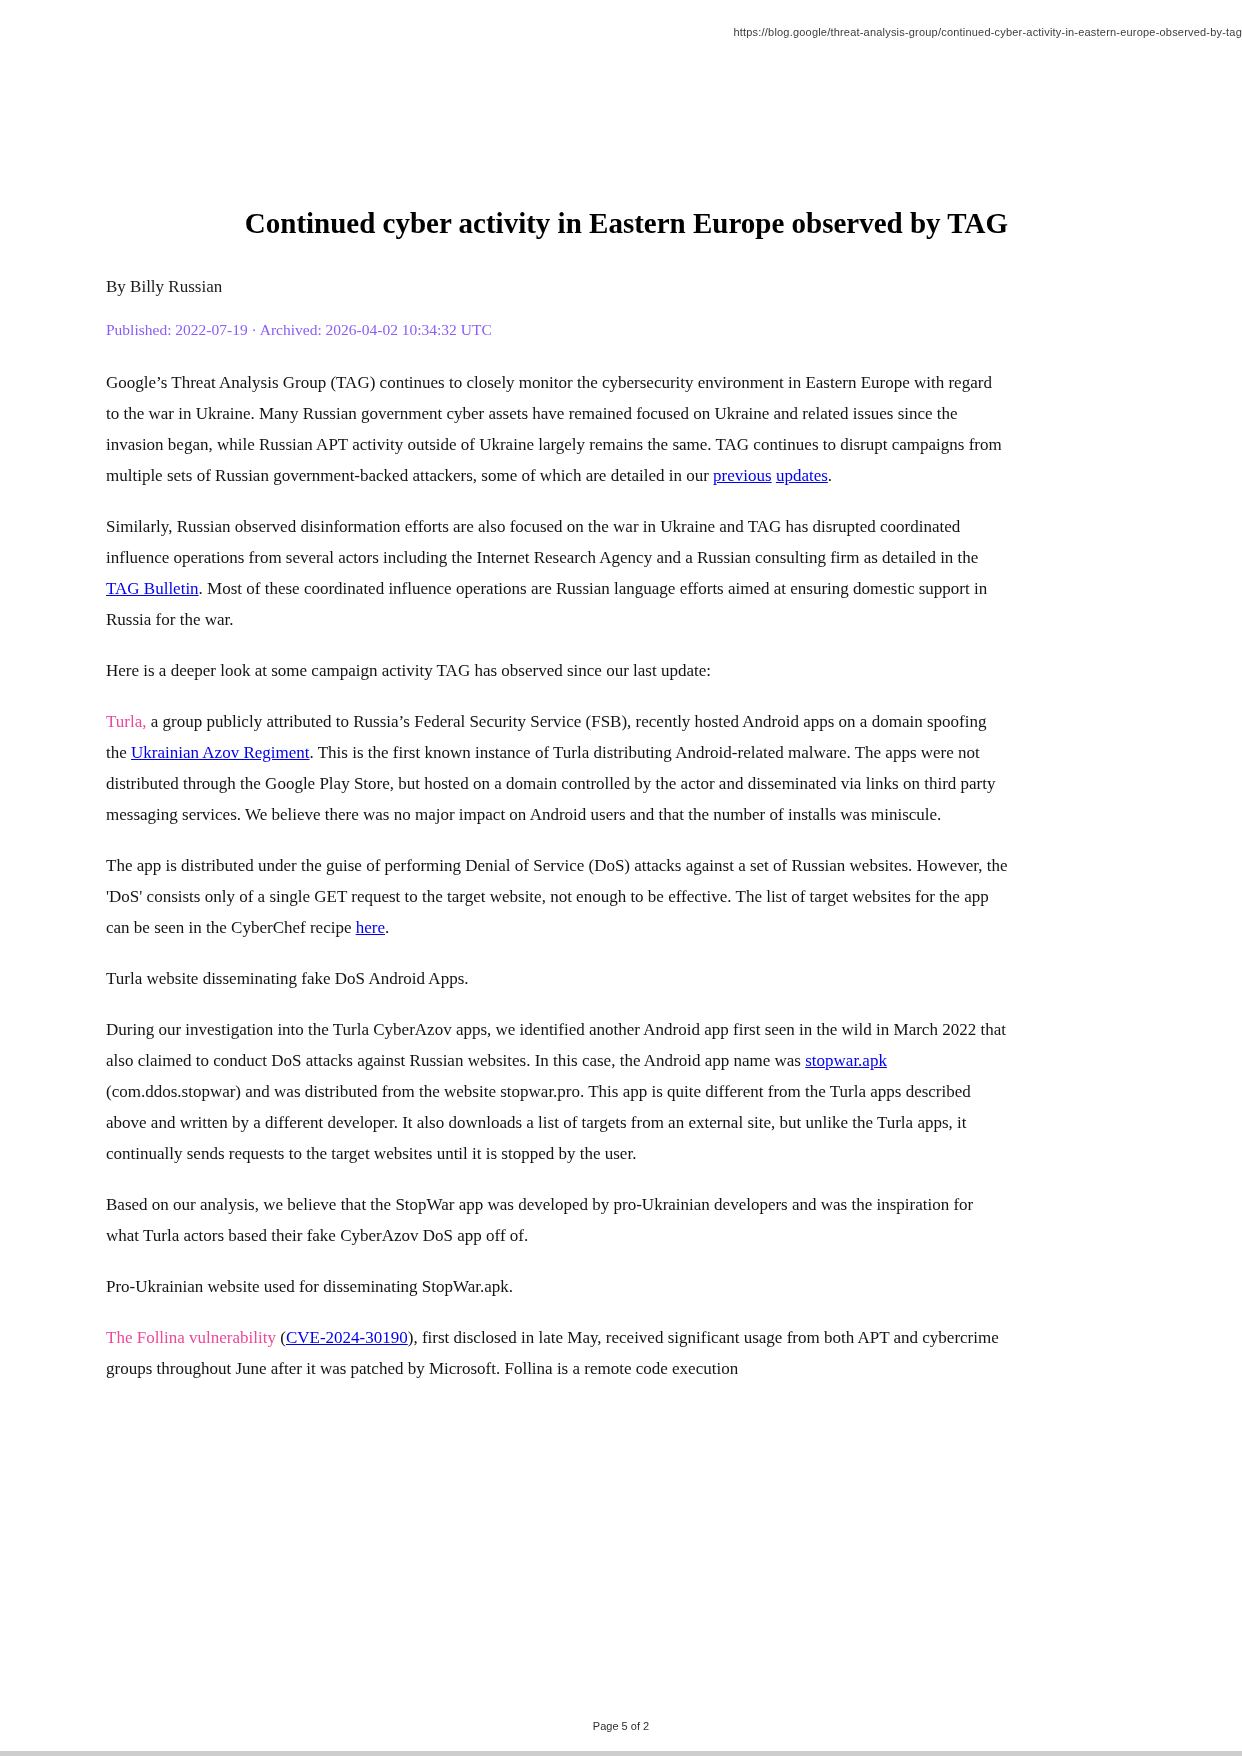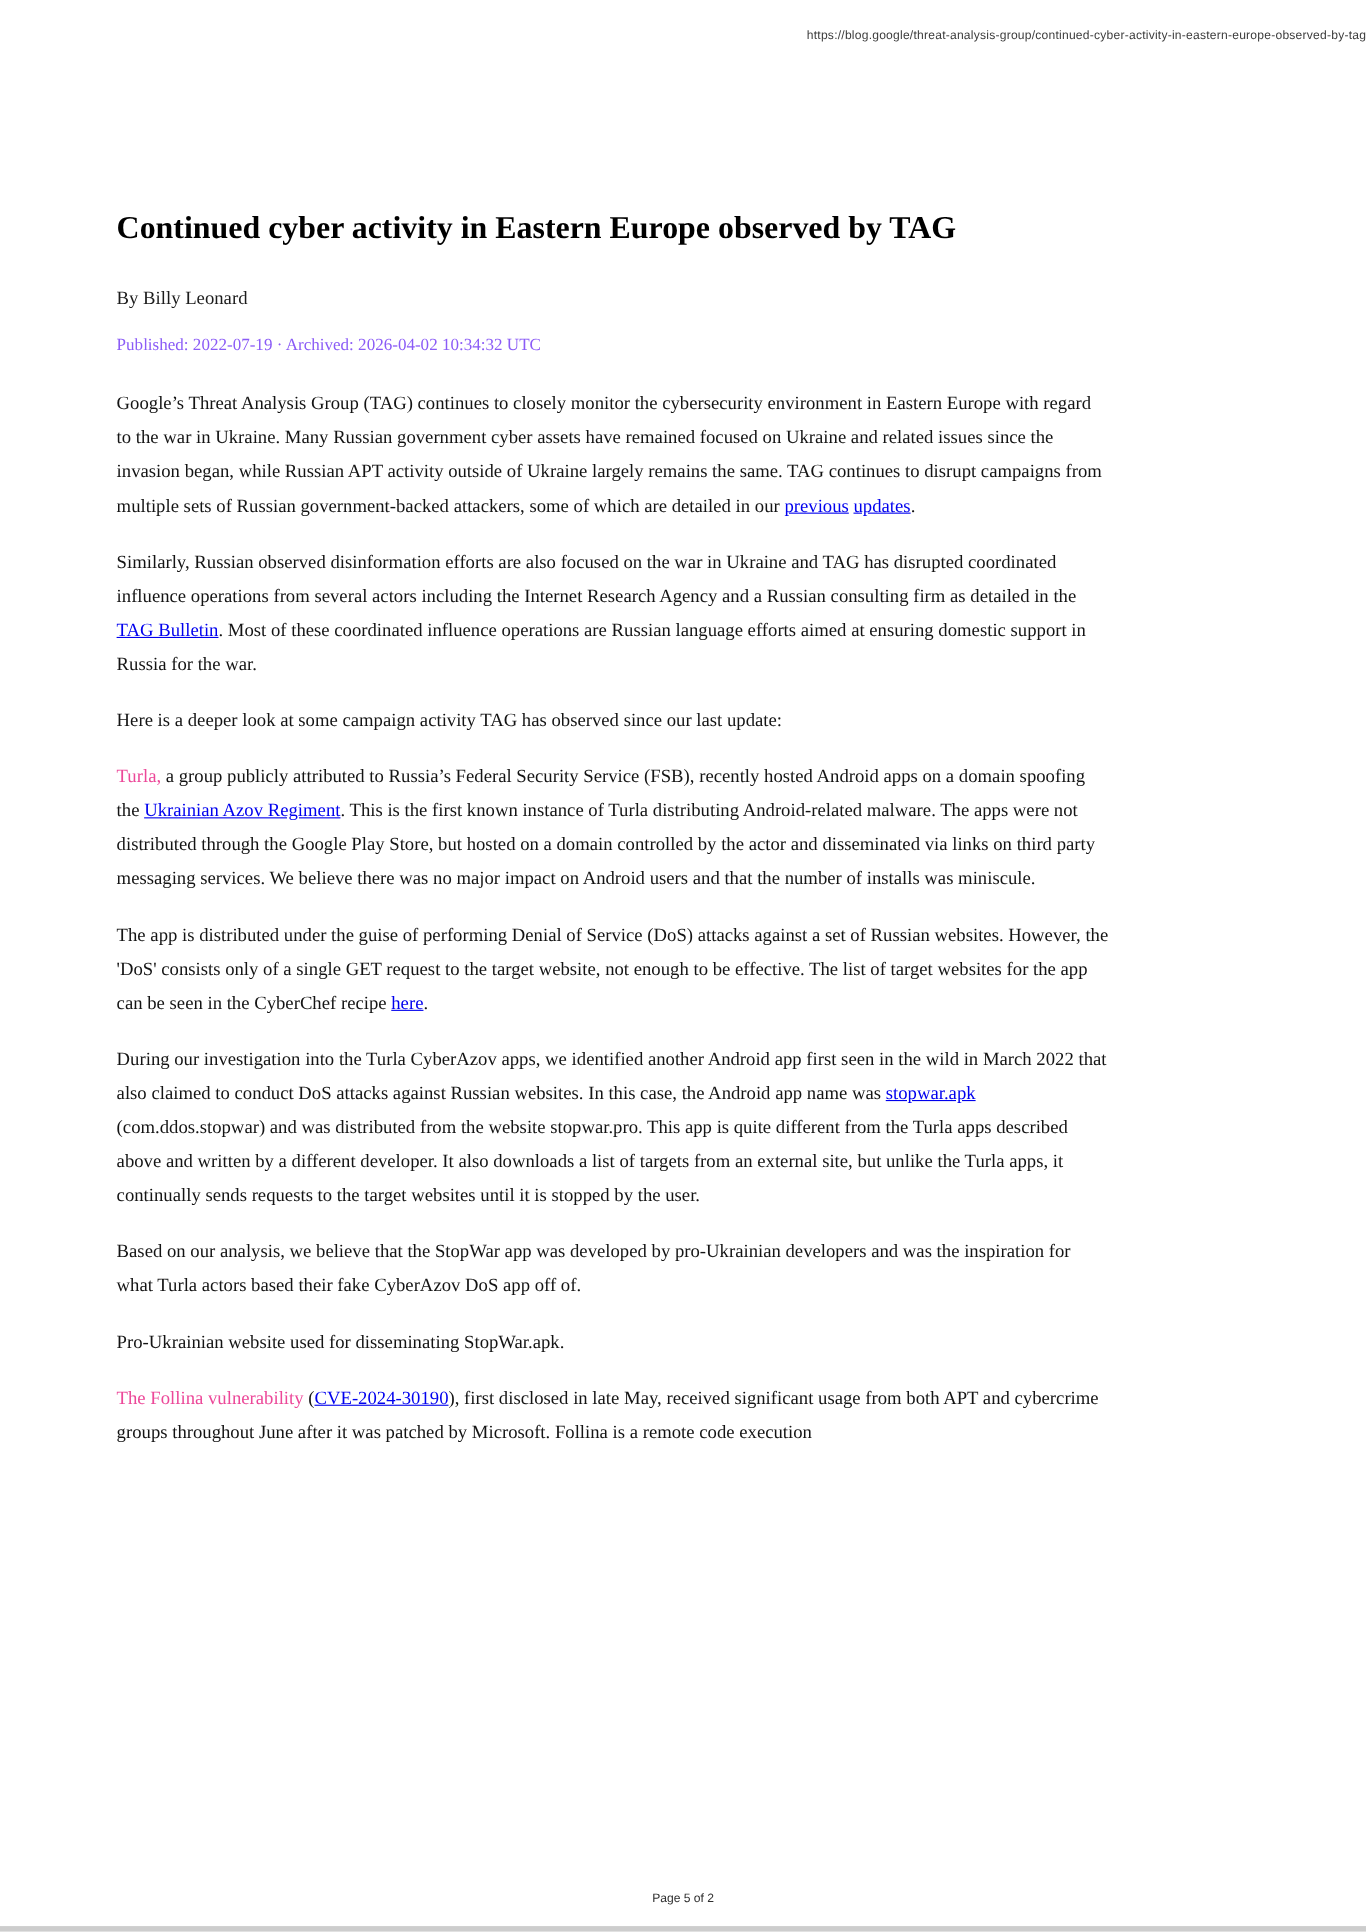--- a/index.html
+++ b/index.html
@@ -24,25 +24,26 @@
     color: #3c3c3c;
     letter-spacing: 0.2px;
   }
   .content {
     position: absolute;
     left: 106px;
     top: 190px;
     width: 902px;
   }
   .title {
-    margin: 0 0 36px 0;
+    margin: 16px 0 36px 0;
     font-size: 29px;
     line-height: 1.2;
     font-weight: 700;
     color: #000000;
+    text-align: right;
   }
   .byline {
     font-size: 17px;
     color: #1c1c1c;
     margin: 0 0 24px 0;
   }
   .meta {
     font-size: 15.5px;
     color: #8b5cf6;
     margin: 0 0 28px 0;
@@ -84,30 +85,31 @@
 </head>
 <body>
 
 <div class="page-root">
 
   <div class="header-url">https://blog.google/threat-analysis-group/continued-cyber-activity-in-eastern-europe-observed-by-tag</div>
 
   <main class="content">
     <h1 class="title">Continued cyber activity in Eastern Europe observed by TAG</h1>
 
-    <div class="byline">By Billy Leonard</div>
+    <div class="byline">By Billy Russian</div>
 
     <div class="meta">Published: 2022-07-19 · Archived: 2026-04-02 10:34:32 UTC</div>
 
     <div class="paragraphs">
         <p><span>Google’s Threat Analysis Group (TAG) continues to closely monitor the cybersecurity environment in Eastern Europe with regard to the war in Ukraine. Many Russian government cyber assets have remained focused on Ukraine and related issues since the invasion began, while Russian APT activity outside of Ukraine largely remains the same. TAG continues to disrupt campaigns from multiple sets of Russian government-backed attackers, some of which are detailed in our </span><a class="inline-link">previous</a><span> </span><a class="inline-link">updates</a><span>.</span></p>
         <p><span>Similarly, Russian observed disinformation efforts are also focused on the war in Ukraine and TAG has disrupted coordinated influence operations from several actors including the Internet Research Agency and a Russian consulting firm as detailed in the </span><a class="inline-link">TAG Bulletin</a><span>. Most of these coordinated influence operations are Russian language efforts aimed at ensuring domestic support in Russia for the war.</span></p>
         <p><span>Here is a deeper look at some campaign activity TAG has observed since our last update:</span></p>
         <p><strong>Turla,</strong><span> a group publicly attributed to Russia’s Federal Security Service (FSB), recently hosted Android apps on a domain spoofing the </span><a class="inline-link">Ukrainian Azov Regiment</a><span>. This is the first known instance of Turla distributing Android-related malware. The apps were not distributed through the Google Play Store, but hosted on a domain controlled by the actor and disseminated via links on third party messaging services. We believe there was no major impact on Android users and that the number of installs was miniscule.</span></p>
         <p><span>The app is distributed under the guise of performing Denial of Service (DoS) attacks against a set of Russian websites. However, the 'DoS' consists only of a single GET request to the target website, not enough to be effective. The list of target websites for the app can be seen in the CyberChef recipe </span><a class="inline-link">here</a><span>.</span></p>
+        <p><span>Turla website disseminating fake DoS Android Apps.</span></p>
         <p><span>During our investigation into the Turla CyberAzov apps, we identified another Android app first seen in the wild in March 2022 that also claimed to conduct DoS attacks against Russian websites. In this case, the Android app name was </span><a class="inline-link">stopwar.apk</a><span> (com.ddos.stopwar) and was distributed from the website stopwar.pro. This app is quite different from the Turla apps described above and written by a different developer. It also downloads a list of targets from an external site, but unlike the Turla apps, it continually sends requests to the target websites until it is stopped by the user.</span></p>
         <p><span>Based on our analysis, we believe that the StopWar app was developed by pro-Ukrainian developers and was the inspiration for what Turla actors based their fake CyberAzov DoS app off of.</span></p>
         <p><span>Pro-Ukrainian website used for disseminating StopWar.apk.</span></p>
         <p><strong>The Follina vulnerability</strong><span> (</span><a class="inline-link">CVE-2024-30190</a><span>), first disclosed in late May, received significant usage from both APT and cybercrime groups throughout June after it was patched by Microsoft. Follina is a remote code execution</span></p>
       </div>
   </main>
 
   <div class="footer">Page 5 of 2</div>
 
   <div class="page-break"></div>

